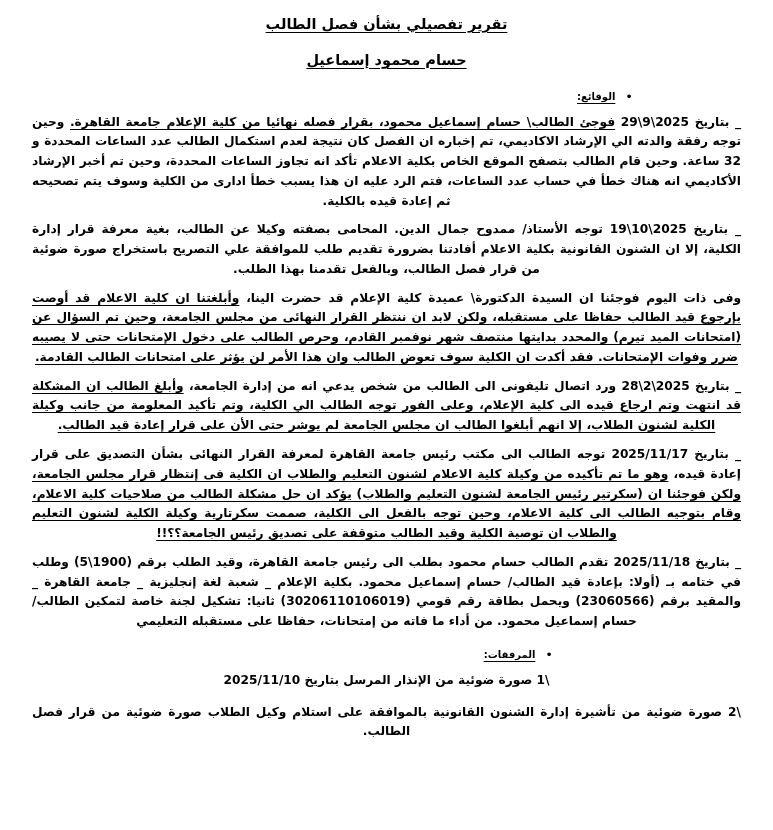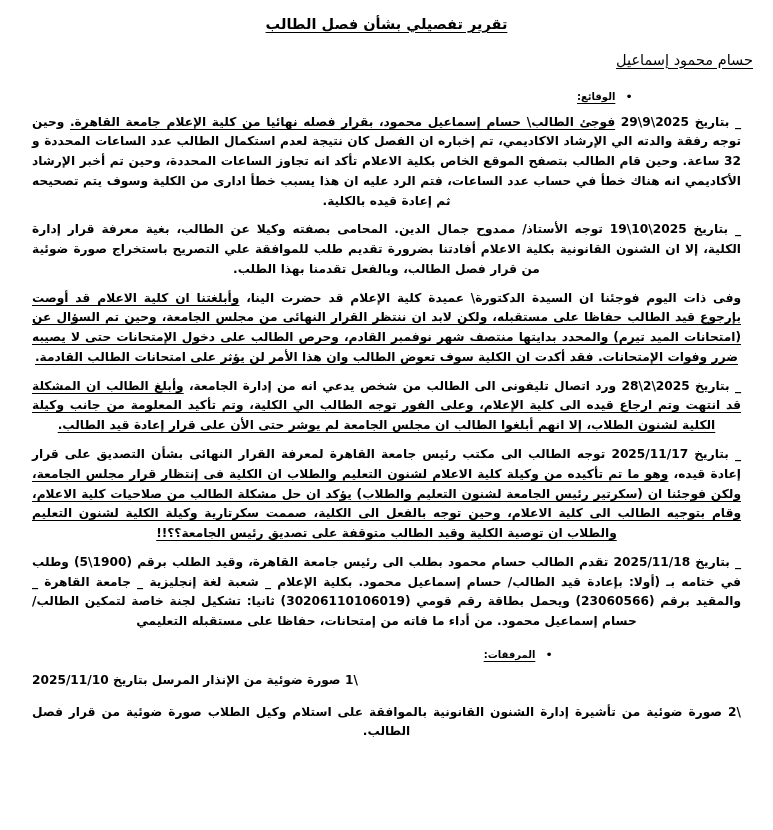--- a/index.html
+++ b/index.html
@@ -30,21 +30,22 @@
     font-size: 14.5px;
     line-height: 1.5;
     margin: 6px 0 0 0;
     letter-spacing: 0;
   }
   .doc-title span.u {
     text-decoration: underline;
     text-underline-offset: 3px;
   }
   .doc-subtitle {
-    font-weight: normal;
+    text-align: center;
+    font-weight: bold;
     font-size: 14.5px;
     line-height: 1.5;
     margin: 14px 0 0 0;
   }
   .doc-subtitle span.u {
     text-decoration: underline;
     text-underline-offset: 3px;
   }
 
   
@@ -89,21 +90,21 @@
     text-underline-offset: 2.5px;
   }
 
   
   p.attach-item {
     font-size: 12.2px;
     font-weight: bold;
     line-height: 1.62;
     margin: 0 0 12px 0;
     padding: 0 12px;
-    text-align: left;
+    text-align: center;
   }
   p.attach-item.two {
     text-align: justify;
     text-align-last: center;
   }
 </style>
 </head>
 <body>
 
 <div class="page">

